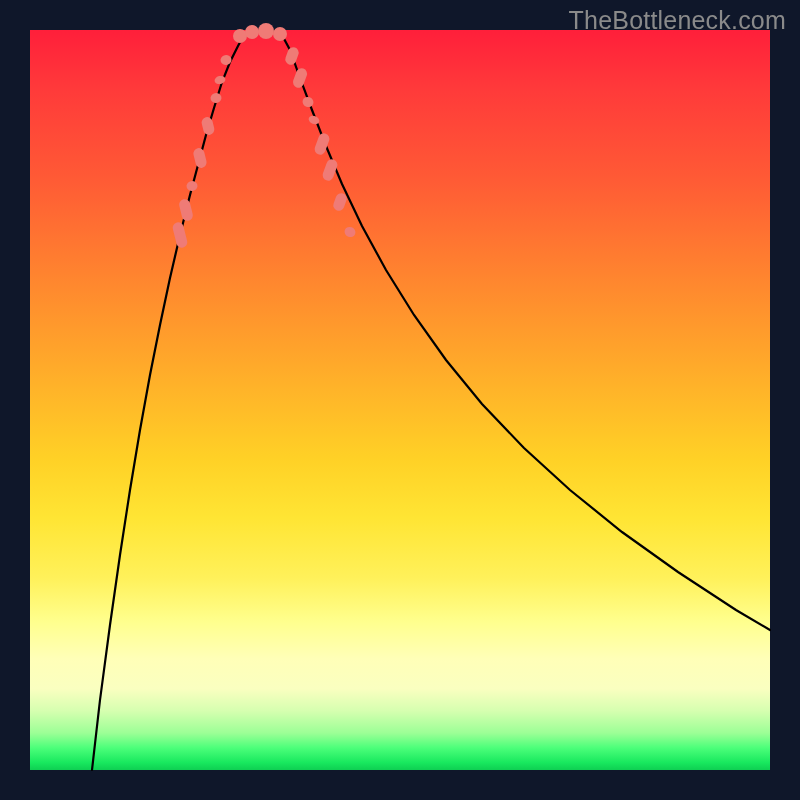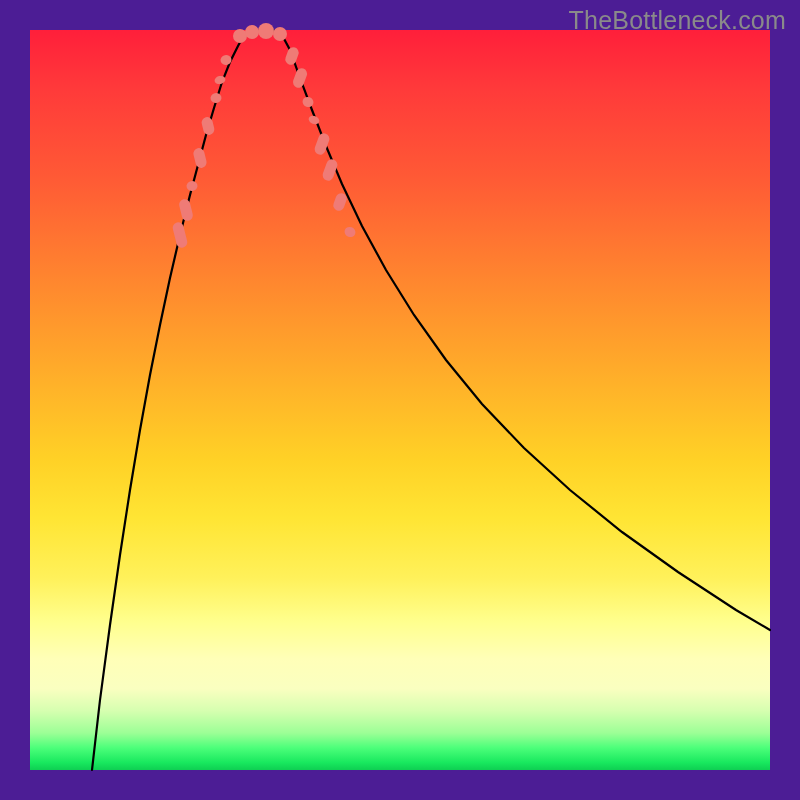--- a/index.html
+++ b/index.html
@@ -10,21 +10,21 @@
     overflow: hidden;
     background: #000;
     font-family: Arial, Helvetica, sans-serif;
   }
   .frame {
     position: absolute;
     left: 0;
     top: 0;
     width: 800px;
     height: 800px;
-    background: #4c1d95;
+    background: #0f172a;
   }
   .plot {
     position: absolute;
     left: 30px;
     top: 30px;
     width: 740px;
     height: 740px;
     
     background: linear-gradient(to bottom,
       #ff1f3a 0%,

